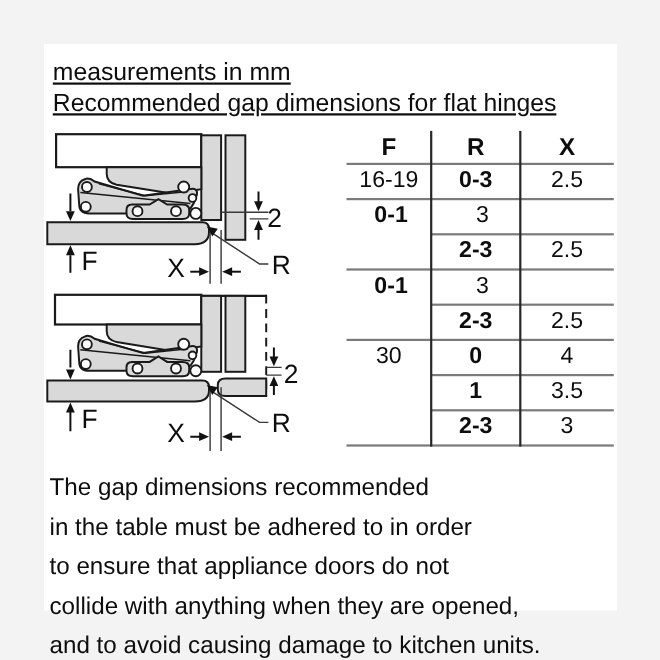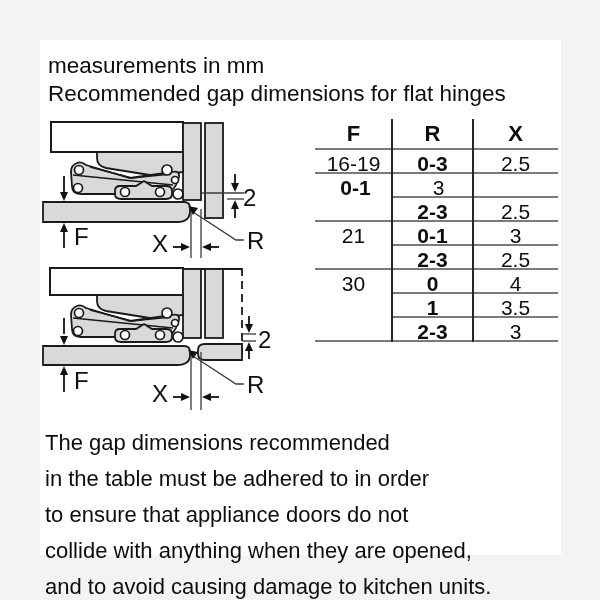--- a/index.html
+++ b/index.html
@@ -13,20 +13,21 @@
   }
   .sheet {
     position:absolute; left:40px; top:40px;
     width:521px; height:515px;
     background:#ffffff;
   }
   .titles {
     position:absolute; left:8px; top:12px;
     font-size:22.5px; line-height:28px; color:#0d0d0d;
     white-space:nowrap;
+    text-decoration:underline;
   }
   .note {
     position:absolute; left:5px; top:385px;
     font-size:22px; line-height:36px;
     white-space:pre-line; color:#0d0d0d;
   }
   
   .diagram { position:absolute; left:0; }
   .d1 { top:74px; }
   .d2 { top:222px; }
@@ -35,21 +36,21 @@
   .hole  { fill:#ffffff; stroke:#1a1a1a; stroke-width:1.7; }
   .fold  { fill:none; stroke:#1a1a1a; stroke-width:1.4; }
   .thin  { fill:none; stroke:#3a3a3a; stroke-width:1.3; }
   .dline { stroke:#111111; stroke-width:1.8; }
   .dim polygon { fill:#111111; stroke:none; }
   .dash  { fill:none; stroke:#1a1a1a; stroke-width:1.8; stroke-dasharray:8 5; }
   .edge  { stroke:#1a1a1a; stroke-width:2; }
   svg text { font-family:"Liberation Sans", sans-serif; font-size:24px; fill:#0d0d0d; }
   
   .gap-table { position:absolute; left:275px; top:79px; width:243px; }
-  .t-row { position:relative; display:flex; height:24px; }
+  .t-row { position:relative; display:flex; height:32px; }
   .t-row.t-head { height:31px; }
   .cell { text-align:center; font-size:21px; line-height:28px; }
   .t-head .cell { font-weight:bold; font-size:22px; line-height:29px; }
   .cf { width:77px; } .cr { width:81px;font-weight:bold; } .cx { width:85px; }
   .hline { position:absolute; bottom:0; left:0; right:0; height:2px; background:#7a7a7a; z-index:1; }
   .hline.partial { left:77px; }
   .vline { position:absolute; top:0; bottom:0; width:2px; background:#262626; z-index:2; }
   .v1 { left:76px; } .v2 { left:157px; }
 </style>
 </head>
@@ -183,21 +184,20 @@
           <div class="cell cx">3</div>
           <div class="hline partial"></div>
         </div>
         <div class="t-row">
           <div class="cell cf"></div>
           <div class="cell cr">2-3</div>
           <div class="cell cx">2.5</div>
           <div class="hline full"></div>
         </div>
         <div class="t-row">
-          <div class="cell cf">21</div>
           <div class="cell cr">0-1</div>
           <div class="cell cx">3</div>
           <div class="hline partial"></div>
         </div>
         <div class="t-row">
           <div class="cell cf"></div>
           <div class="cell cr">2-3</div>
           <div class="cell cx">2.5</div>
           <div class="hline full"></div>
         </div>

